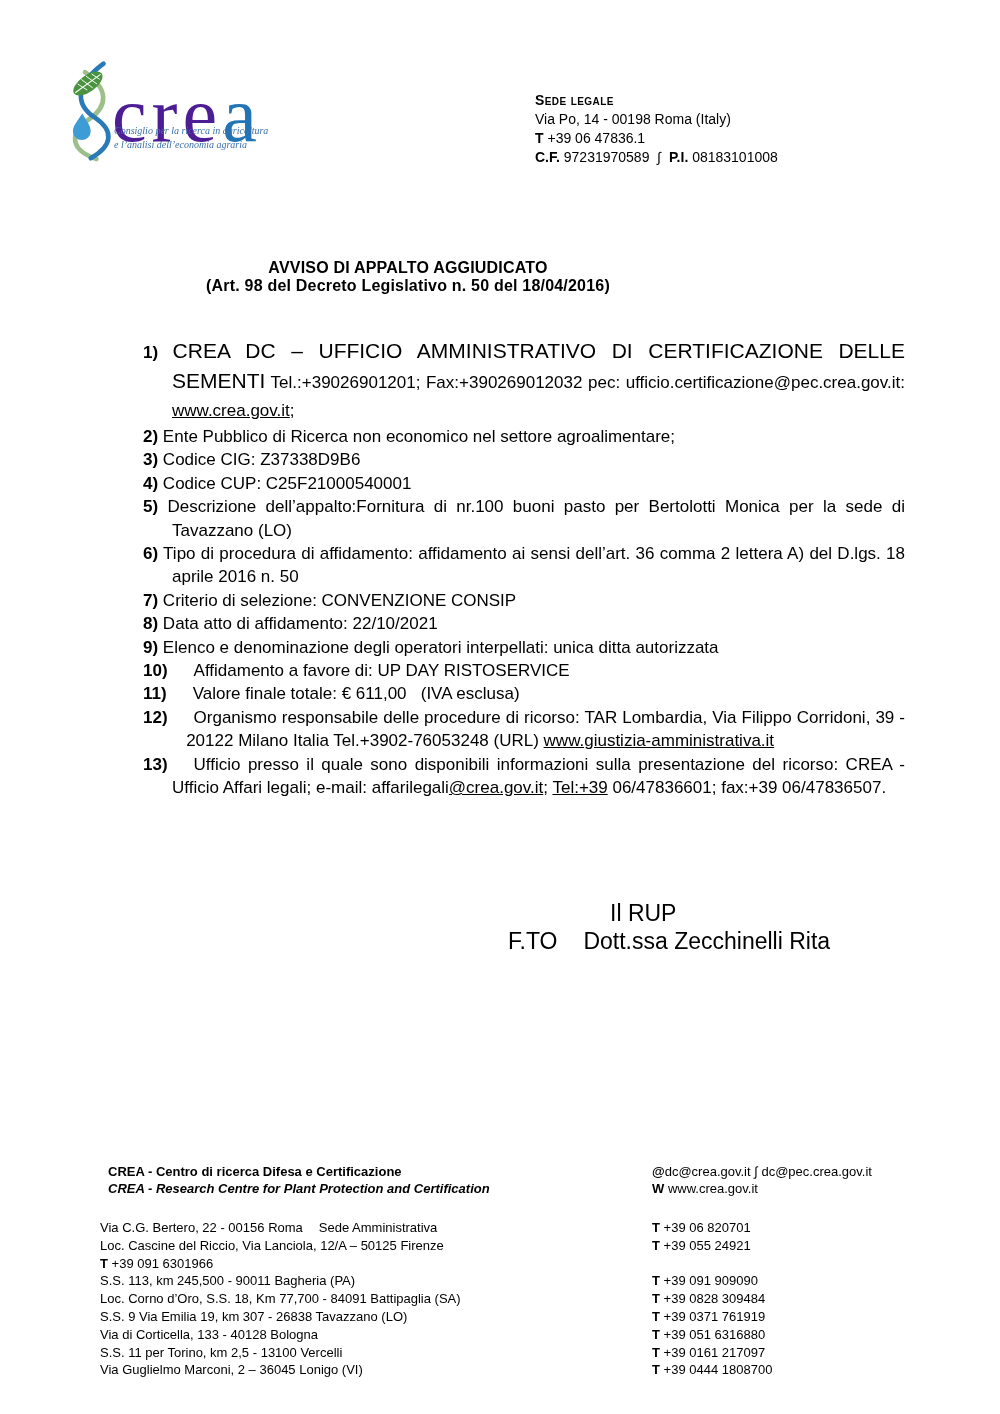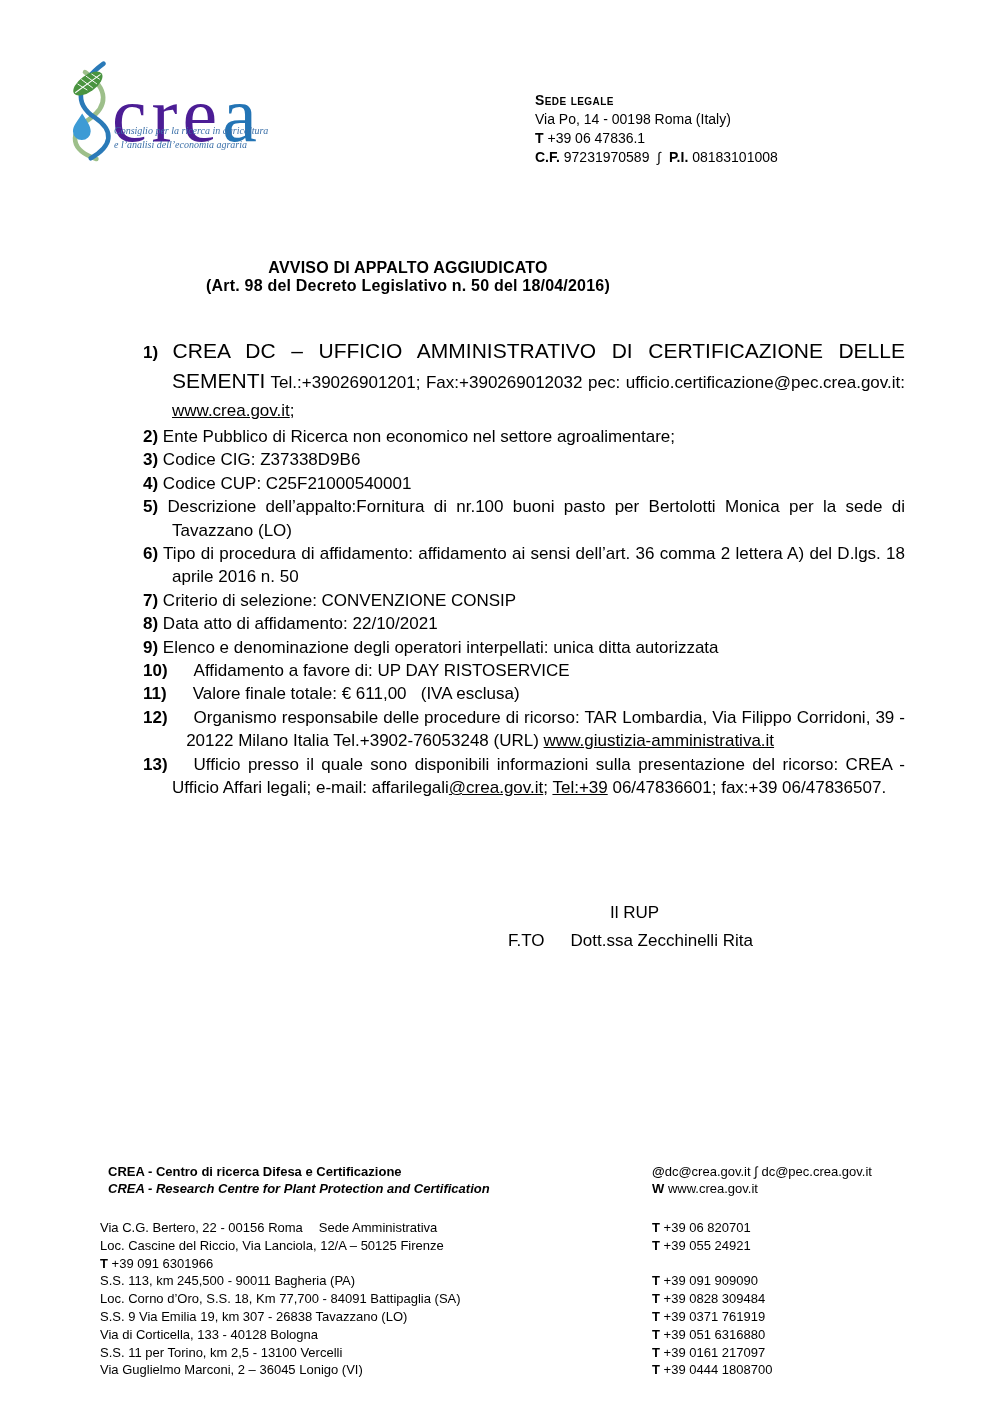--- a/index.html
+++ b/index.html
@@ -46,21 +46,21 @@
     font-size:17px; line-height:23.4px; text-align:justify;
   }
   .item { margin:0; padding-left:29px; text-indent:-29px; }
   .item .marker { font-weight:bold; }
   .item-1 { line-height:28px; }
   .item-1 .head { font-size:21px; }
   .tabgap { display:inline-block; width:26px; }
   .link { color:#000; text-decoration:underline; cursor:pointer; }
 
   
-  .signature { position:absolute; left:508px; top:899px; font-size:17px; line-height:28px; }
+  .signature { position:absolute; left:508px; top:899px; font-size:23px; line-height:28px; }
   .sig-role { padding-left:102px; }
   .sig-gap { display:inline-block; width:26px; }
 
   
   .footer { position:absolute; left:100px; top:1163px; width:816px; font-size:13px; }
   .f-head { display:grid; grid-template-columns:552px 1fr; line-height:17px; margin-bottom:22px; }
   .f-bold { font-weight:bold;margin-left:8px; }
   .f-en { font-style:italic; }
   .f-right div { line-height:17px; }
   .f-rows { }

